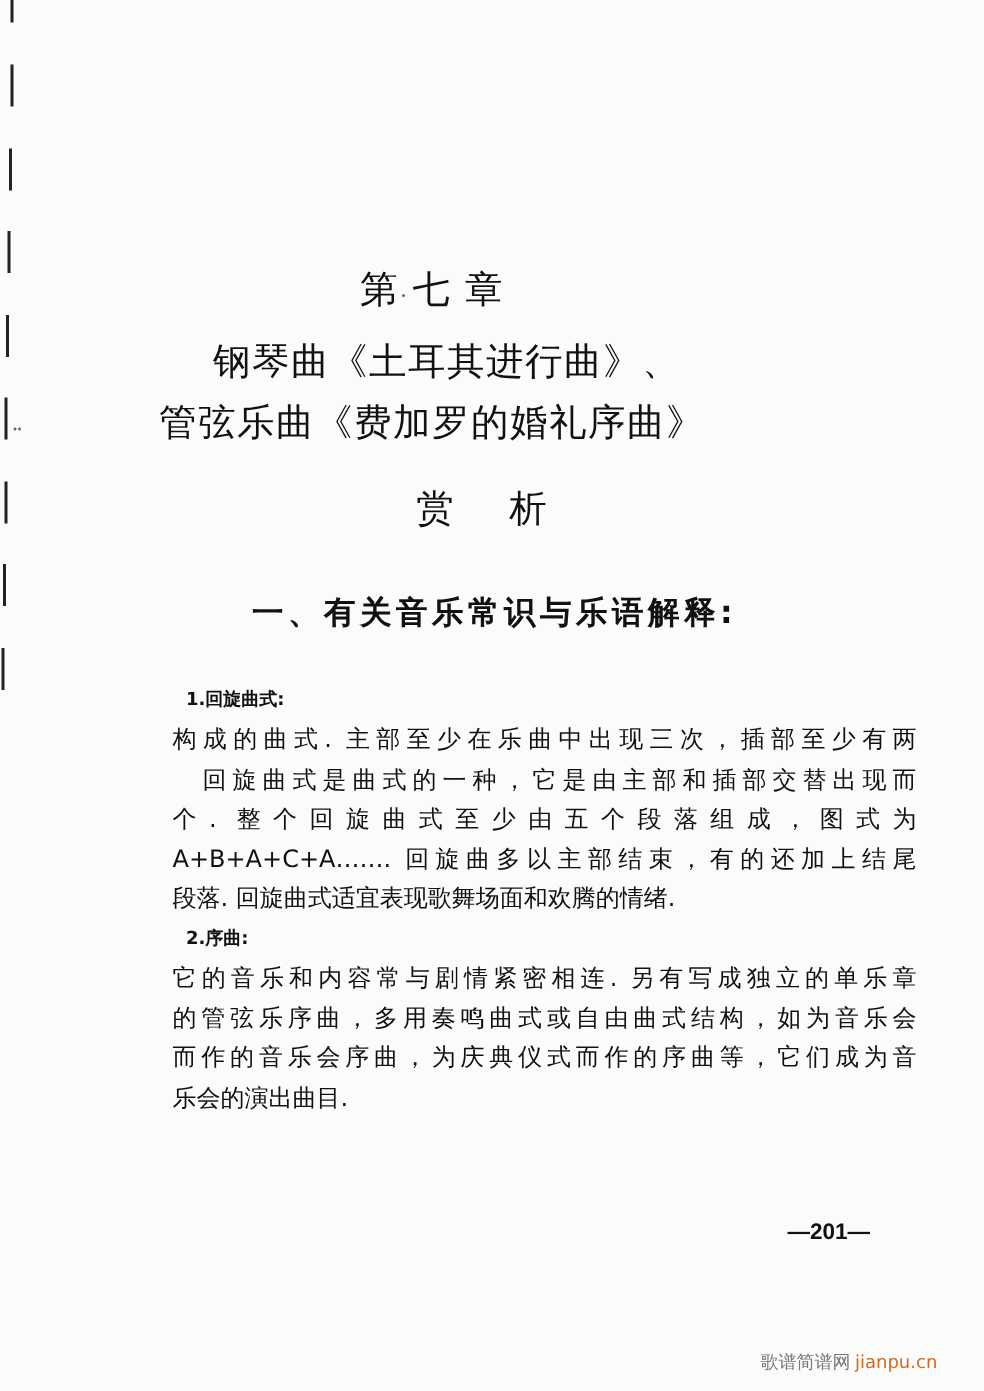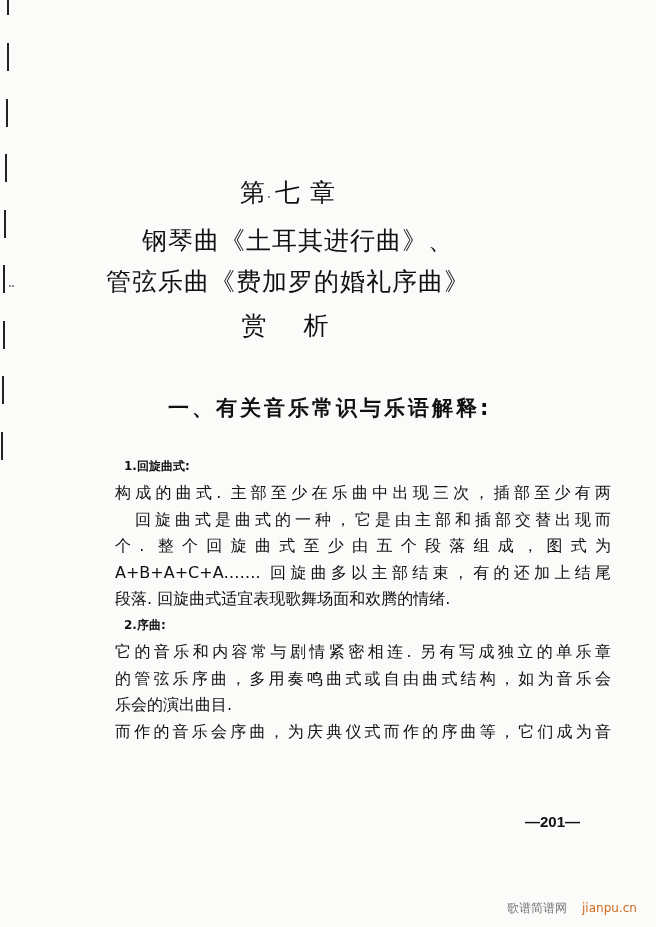--- a/index.html
+++ b/index.html
@@ -39,21 +39,21 @@
     .page-number {
       position: absolute; left: 525px; top: 813px;
       font-size: 15px; font-weight: bold;
       font-family: Liberation Sans, sans-serif;
     }
     .watermark {
       position: absolute; left: 507px; top: 900px;
       font-size: 12px; color: #777;
       font-family: "DejaVu Sans", sans-serif;
     }
-    .watermark .wm-latin { color: #d2691e; margin-left: 15px; }
+    .watermark .wm-latin { color: #d2691e; margin-left: 3px; }
     .dot { position:absolute; width:2px; height:2px; background:#666; border-radius:1px; }
   </style>
 </head>
 <body>
 
 <div class="binding-mark" style="left:7px;top:0;height:15px;"></div>
 <div class="binding-mark" style="left:7px;top:43px;height:28px;"></div>
 <div class="binding-mark" style="left:6px;top:99px;height:28px;"></div>
 <div class="binding-mark" style="left:5px;top:154px;height:28px;"></div>
 <div class="binding-mark" style="left:4px;top:210px;height:28px;"></div>
@@ -61,38 +61,38 @@
 <div class="binding-mark" style="left:3px;top:321px;height:28px;"></div>
 <div class="binding-mark" style="left:2px;top:376px;height:28px;"></div>
 <div class="binding-mark" style="left:1px;top:432px;height:28px;"></div>
 <div class="dot" style="left:9px;top:285px;"></div>
 <div class="dot" style="left:12px;top:285px;"></div>
 <div class="dot" style="left:268px;top:196px;"></div>
 
 <div class="chapter" style="top:180px;">第 七 章</div>
 <div class="chapter" style="top:228px;left:10px;">钢琴曲《土耳其进行曲》、</div>
 <div class="chapter" style="top:269px;">管弦乐曲《费加罗的婚礼序曲》</div>
-<div class="chapter" style="top:313px;letter-spacing:6px;">赏　析</div>
+<div class="chapter" style="top:326px;letter-spacing:6px;margin-left:36px;">赏　析</div>
 
 <div class="section-heading">一、有关音乐常识与乐语解释:</div>
 
 <div class="term" style="top:458px;">1.回旋曲式:</div>
 <div class="para" style="top:480px;">
   <span class="line">构成的曲式. 主部至少在乐曲中出现三次，插部至少有两</span>
   <span class="line">　回旋曲式是曲式的一种，它是由主部和插部交替出现而</span>
   <span class="line">个. 整个回旋曲式至少由五个段落组成，图式为</span>
   <span class="line">A+B+A+C+A……. 回旋曲多以主部结束，有的还加上结尾</span>
   <span class="line last">段落. 回旋曲式适宜表现歌舞场面和欢腾的情绪.</span>
 </div>
 
 <div class="term" style="top:617px;">2.序曲:</div>
 <div class="para" style="top:639px;">
   <span class="line">它的音乐和内容常与剧情紧密相连. 另有写成独立的单乐章</span>
   <span class="line">的管弦乐序曲，多用奏鸣曲式或自由曲式结构，如为音乐会</span>
+  <span class="line">而作的音乐会序曲，为庆典仪式而作的序曲等，它们成为音</span>
   <span class="line last">乐会的演出曲目.</span>
-  <span class="line">而作的音乐会序曲，为庆典仪式而作的序曲等，它们成为音</span>
 </div>
 
 <div class="page-number">—201—</div>
 
 <div class="watermark">
   <span>歌谱简谱网</span><span class="wm-latin">jianpu.cn</span>
 </div>
 
 </body></html>

